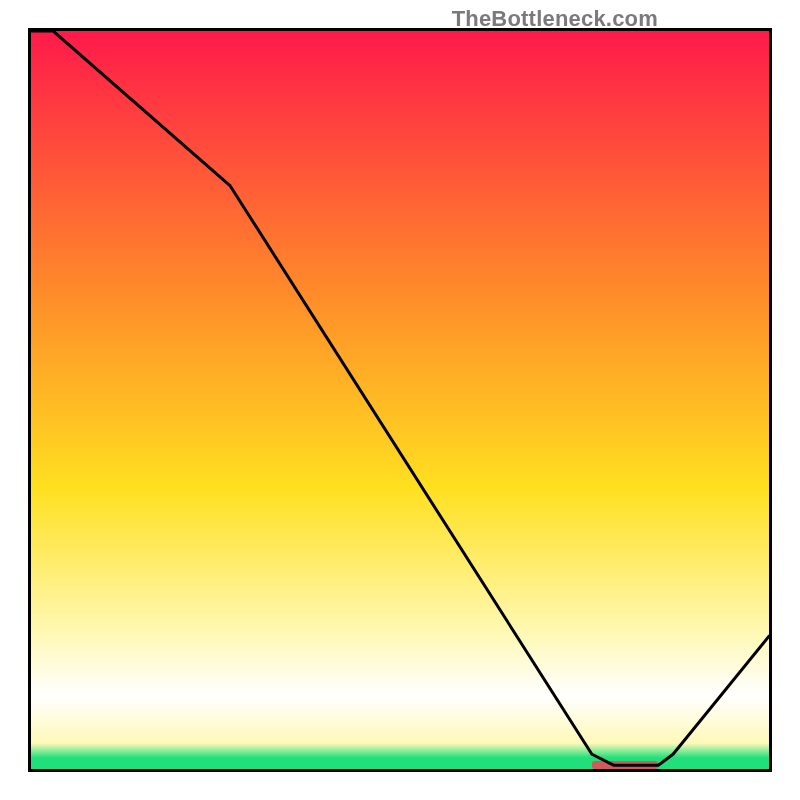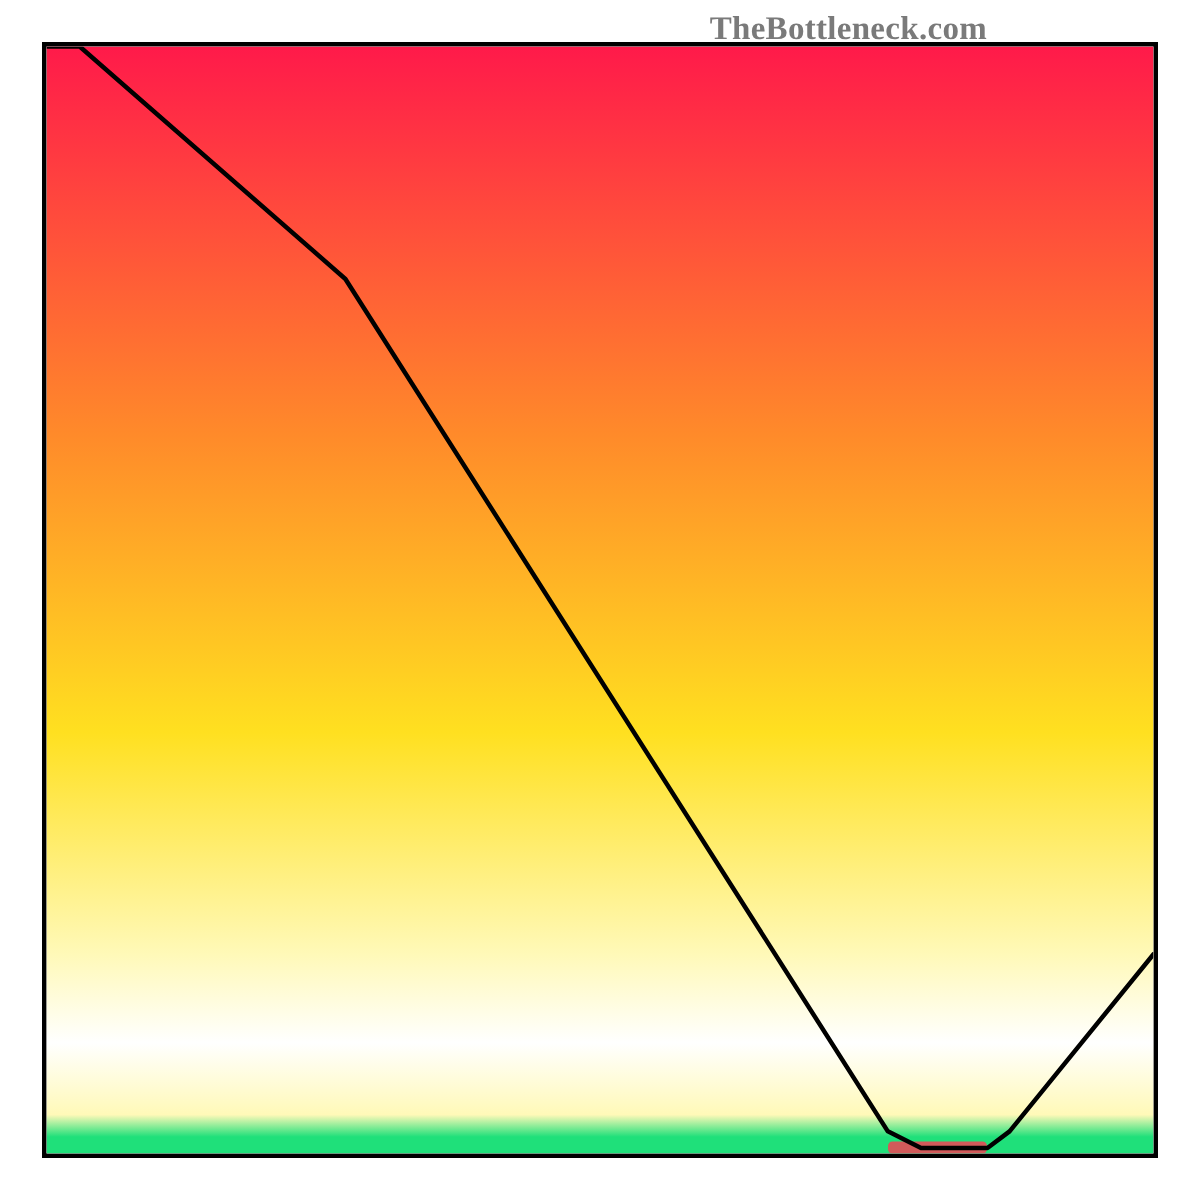--- a/index.html
+++ b/index.html
@@ -8,21 +8,20 @@
     width: 800px;
     height: 800px;
     background: #ffffff;
     font-family: Arial, Helvetica, sans-serif;
     overflow: hidden;
   }
   .root {
     position: relative;
     width: 672px;
     height: 800px;
-    font-family: Liberation Serif, serif;
   }
   .attribution {
     position: absolute;
     top: 6px;
     right: 14px;
     font-size: 22px;
     font-weight: 600;
     color: #7a7a7a;
     letter-spacing: 0.2px;
   }

